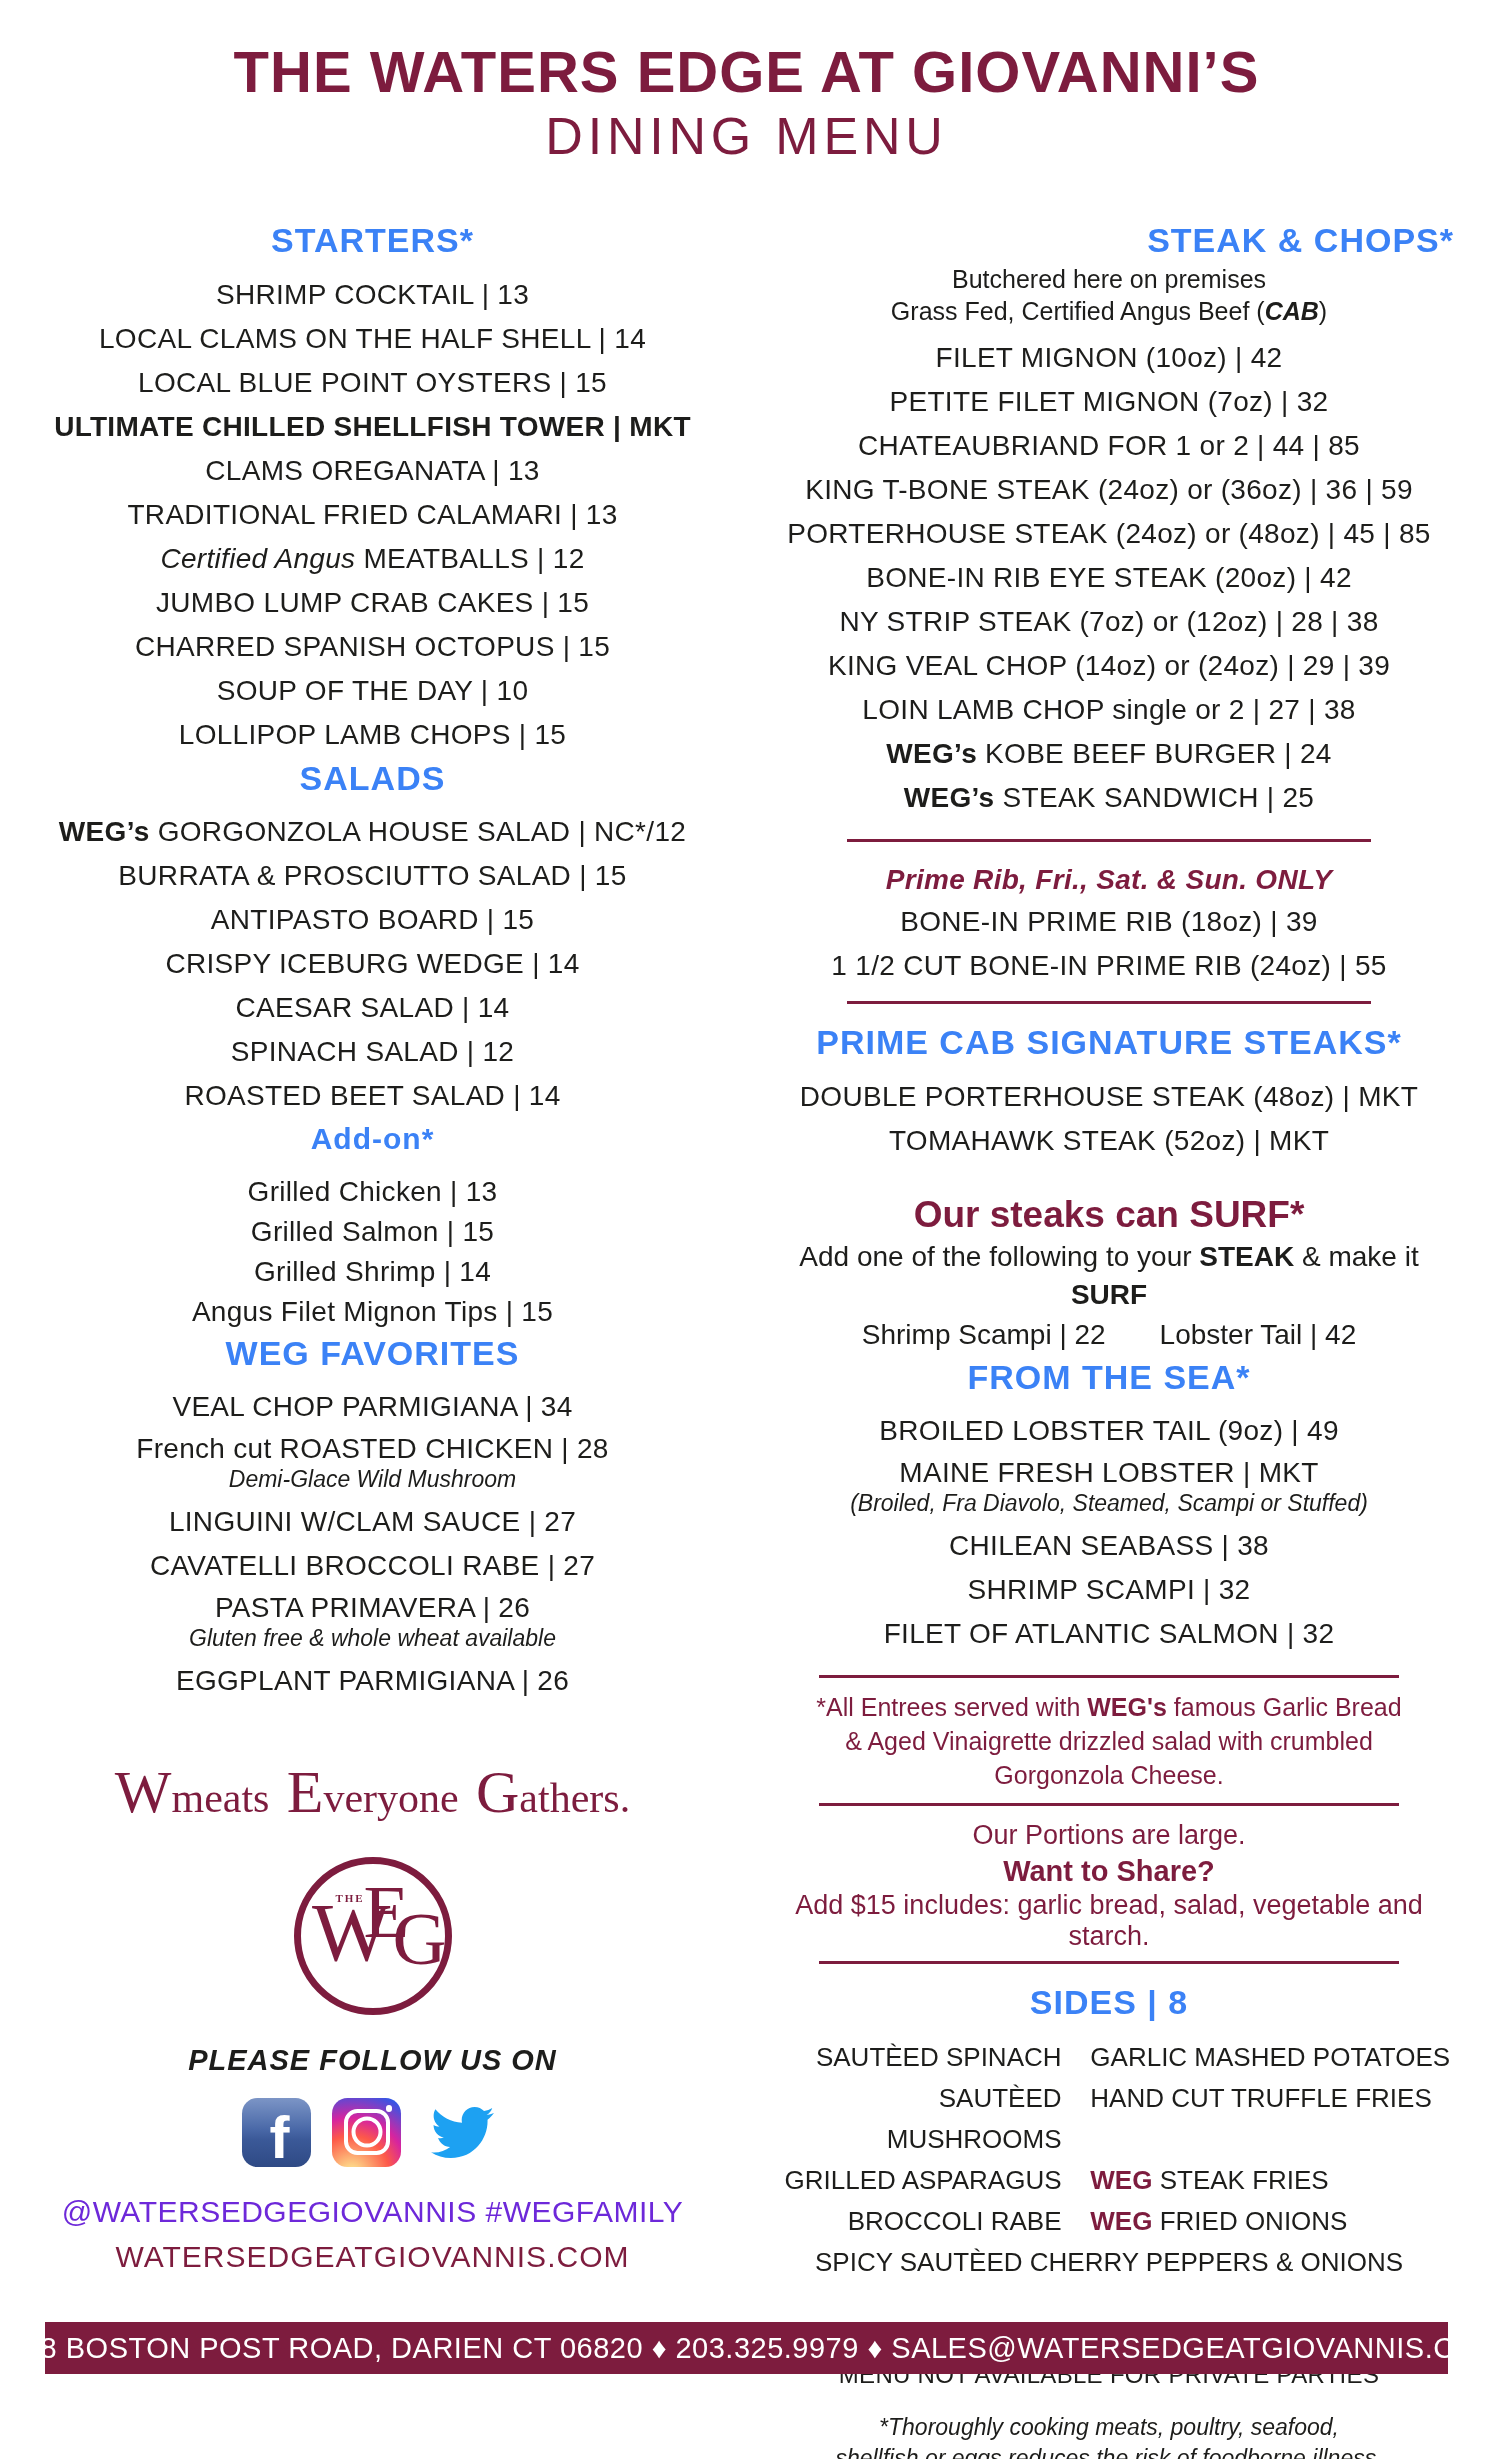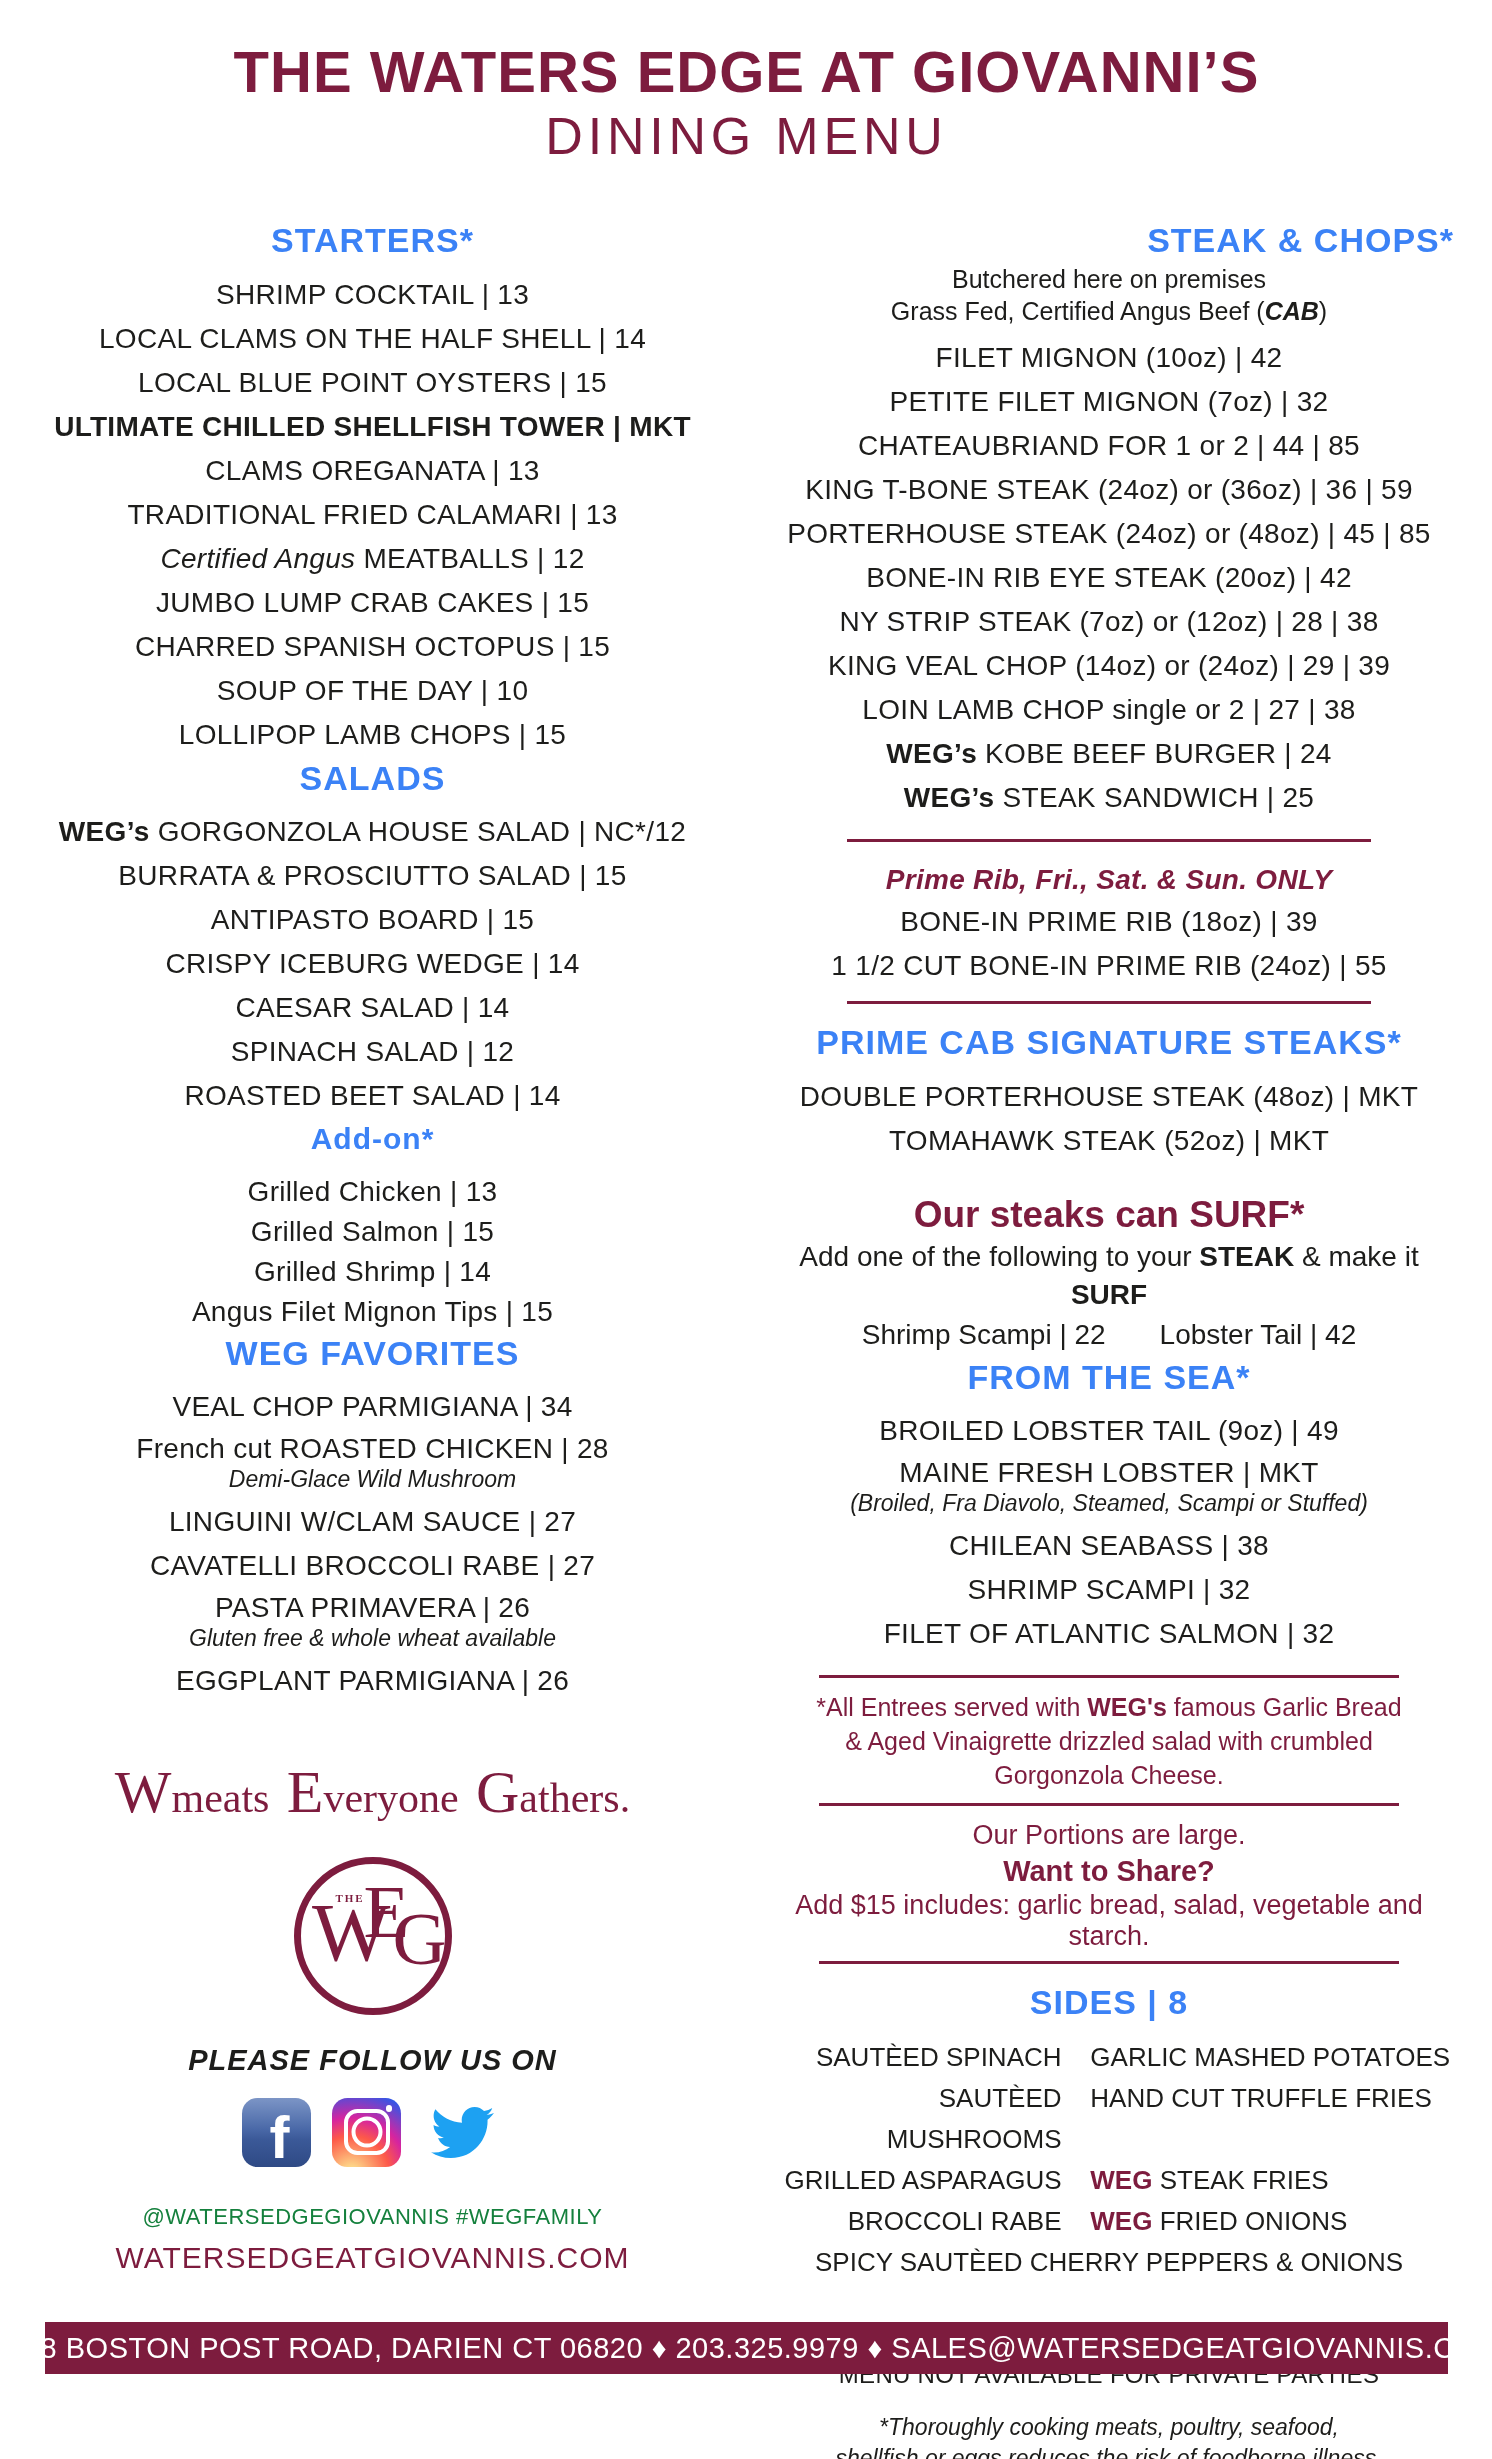--- a/index.html
+++ b/index.html
@@ -80,21 +80,21 @@
   .ic-fb { background:linear-gradient(180deg,#7c95c6 0%, #4a69a8 45%, #3b5998 60%, #2f4a85 100%); }
   .ic-fb .f { position:absolute; left:50%; top:54%; transform:translate(-35%,-46%); color:#fff;
               font-size:60px; font-weight:700; font-family:"Liberation Sans",sans-serif; }
   .ic-ig { background:radial-gradient(circle at 28% 110%, #fdf497 0%, #fd5949 42%, #d6249f 62%, #285AEB 95%); }
   .ic-ig .cam { position:absolute; inset:11.5px; border:4.8px solid #fff; border-radius:13.4px; }
   .ic-ig .lens { position:absolute; left:50%; top:50%; transform:translate(-50%,-50%); width:23px; height:23px;
                  border:4.8px solid #fff; border-radius:50%; }
   .ic-ig .dot { position:absolute; right:8.6px; top:7.7px; width:6.7px; height:6.7px; background:#fff; border-radius:50%; }
   .ic-tw { background:transparent; border-radius:0; display:flex; align-items:center; justify-content:center; width:81px; }
 
-  .handles { color:#15803d; font-size:22px; letter-spacing:0.5px; margin-top:34px; }
+  .handles { color:#6d28d9; font-size:30px; letter-spacing:0.5px; margin-top:25px; }
   .website { color:#7d1c3e; font-size:30px; letter-spacing:1px; margin-top:11.5px; }
 
   
   .footer-bar { position:absolute; left:45px; right:45px; top:2322px; height:52px; background:#7d1c3e;
                 display:flex; align-items:center; justify-content:center; }
   .footer-bar .txt { color:#ffffff; font-size:29px; letter-spacing:0.5px; white-space:nowrap; }
 </style>
 </head>
 <body>
 

